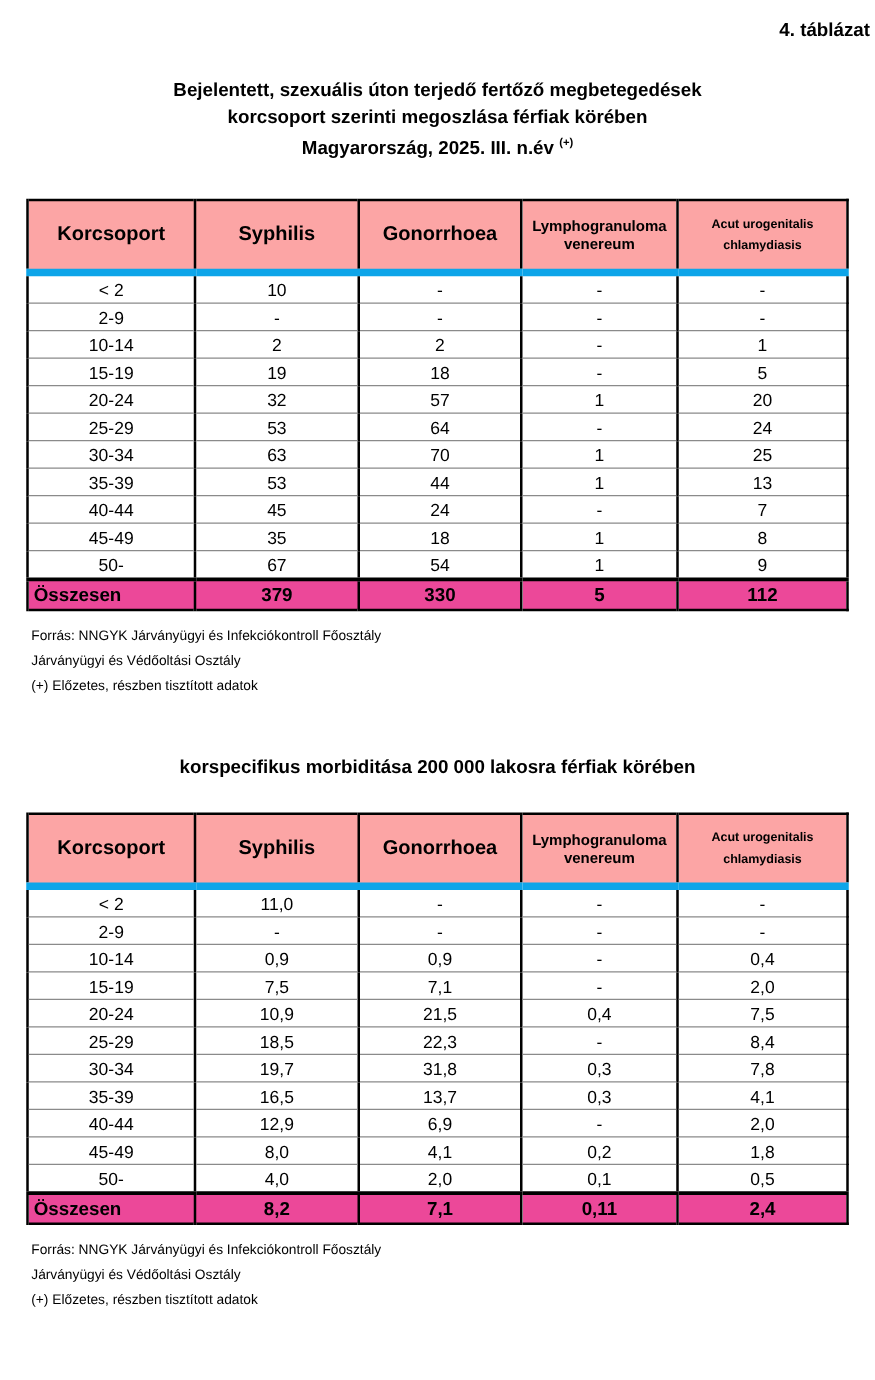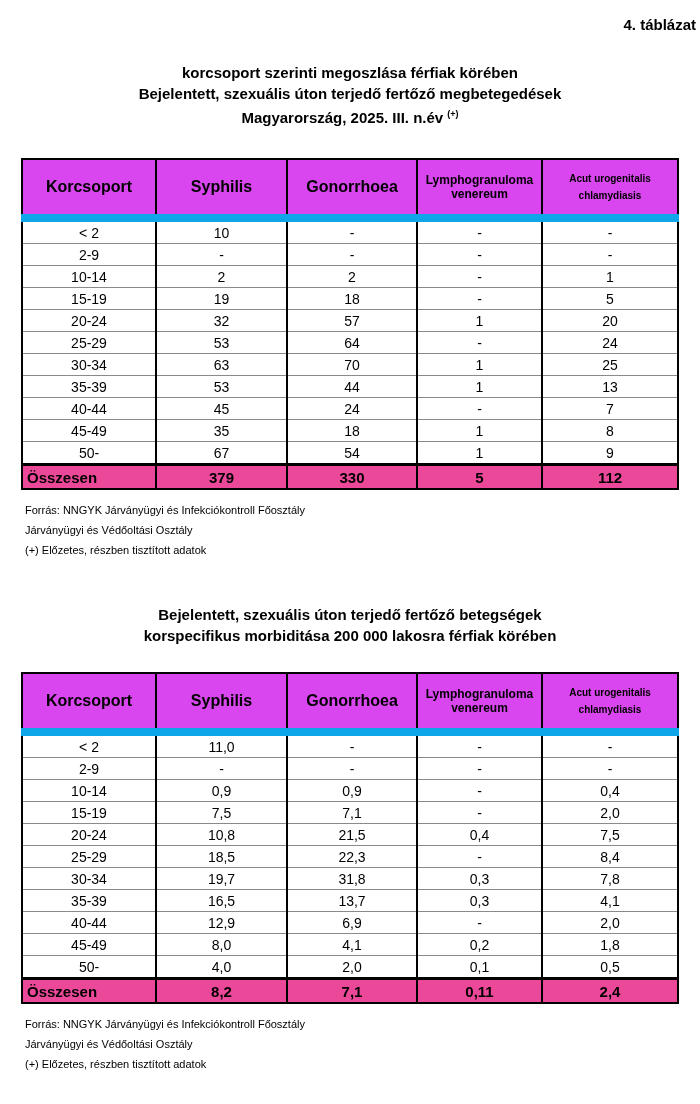--- a/index.html
+++ b/index.html
@@ -42,22 +42,22 @@
     table-layout: fixed;
     border: 2px solid #000000;
   }
   table.data-table.second { margin-top: 26px; }
   table.data-table th,
   table.data-table td {
     border-left: 2px solid #000000;
     overflow: hidden;
   }
   thead th {
-    background: #d946ef;
-    border-bottom: 8px solid #0ea5e9;
+    background: #fca5a5;
+    border-bottom: 6px solid #0ea5e9;
     height: 54px;
     vertical-align: middle;
     text-align: center;
     font-weight: bold;
     font-size: 16px;
     padding: 0 2px;
   }
   thead th.hdr-small { font-size: 12px; line-height: 14px; }
   thead th.hdr-mid   { font-size: 10px; line-height: 17px; }
   tbody td {
@@ -84,22 +84,22 @@
     line-height: 20px;
   }
   .footnote-line { display: block; }
 </style>
 </head>
 <body>
 
 <div class="page-label">4. táblázat</div>
 
 <div class="title-block first">
+  <span class="title-line">Bejelentett, szexuális úton terjedő fertőző megbetegedések</span>
   <span class="title-line">korcsoport szerinti megoszlása férfiak körében</span>
-  <span class="title-line">Bejelentett, szexuális úton terjedő fertőző megbetegedések</span>
   <span class="title-line"><span>Magyarország, 2025. III. n.év</span>&nbsp;<sup>(+)</sup></span>
 </div>
 
 <table class="data-table first">
   <colgroup>
     <col style="width:134px">
       <col style="width:131px">
       <col style="width:130px">
       <col style="width:125px">
       <col style="width:136px">
@@ -203,21 +203,20 @@
   </tfoot>
 </table>
 
 <div class="footnotes">
   <span class="footnote-line">Forrás: NNGYK Járványügyi és Infekciókontroll Főosztály</span>
   <span class="footnote-line">Járványügyi és Védőoltási Osztály</span>
   <span class="footnote-line">(+) Előzetes, részben tisztított adatok</span>
 </div>
 
 <div class="title-block second">
-  <span class="title-line">Bejelentett, szexuális úton terjedő fertőző betegségek</span>
   <span class="title-line">korspecifikus morbiditása 200 000 lakosra férfiak körében</span>
 </div>
 
 <table class="data-table second">
   <colgroup>
     <col style="width:134px">
       <col style="width:131px">
       <col style="width:130px">
       <col style="width:125px">
       <col style="width:136px">
@@ -255,21 +254,21 @@
       </tr>
       <tr>
         <td>15-19</td>
         <td>7,5</td>
         <td>7,1</td>
         <td>-</td>
         <td>2,0</td>
       </tr>
       <tr>
         <td>20-24</td>
-        <td>10,8</td>
+        <td>10,9</td>
         <td>21,5</td>
         <td>0,4</td>
         <td>7,5</td>
       </tr>
       <tr>
         <td>25-29</td>
         <td>18,5</td>
         <td>22,3</td>
         <td>-</td>
         <td>8,4</td>

